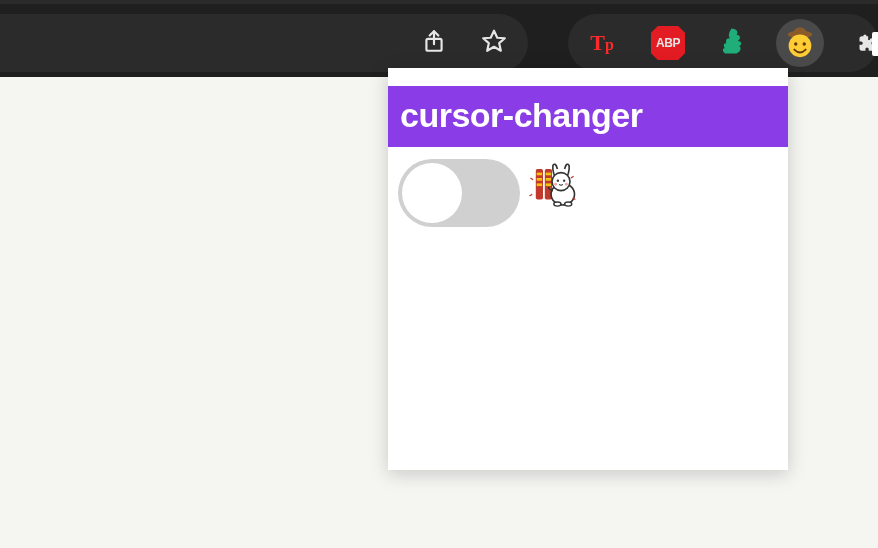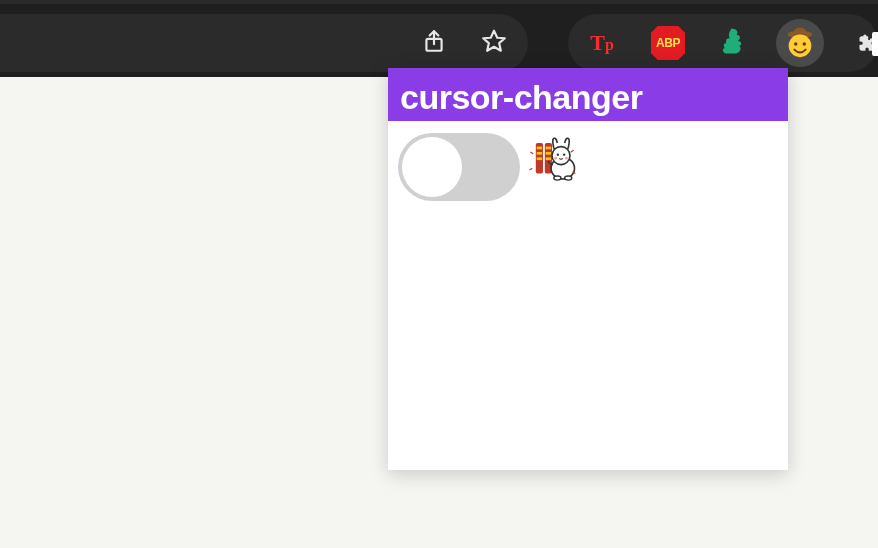--- a/index.html
+++ b/index.html
@@ -106,21 +106,21 @@
     font-family: Georgia, 'Times New Roman', serif;
   }
   .ext-tp .p { font-size: 16px; }
 
   .abp-shape {
     width: 34px; height: 34px;
     background: #e31b23;
     border-radius: 6px;
     clip-path: polygon(20% 0, 80% 0, 100% 20%, 100% 80%, 80% 100%, 20% 100%, 0 80%, 0 20%);
     display:flex; align-items:center; justify-content:center;
-    color:#fde047; font-weight:700; font-size:12px; letter-spacing:-0.5px;
+    color:#e5e5e5; font-weight:700; font-size:12px; letter-spacing:-0.5px;
   }
 
   .flash-shape svg { width: 30px; height: 30px; }
 
   .smiley {
     width:34px; height:34px;
   }
 
   .puzzle svg{ width:26px; height:26px; }
 
@@ -145,25 +145,26 @@
     background: #8e3df0;
     background: #8533ff;
     background: #8a33ff;
     background: #893af0;
     background: #8a3df0;
     background: #893be8;
     background: #8a3de6;
     background: #8a3ce6;
     background: #8a3de6;
     color:#fff;
-    padding: 10px 14px 4px 12px;
+    padding: 10px 14px 12px 12px;
     font-weight: 900;
     font-size: 34px;
     font-family: Arial Black, Arial, sans-serif;
     letter-spacing: -0.5px;
+    margin-top: 18px;
   }
   .popup-body {
     flex:1;
     display:flex;
     align-items:flex-start;
     padding: 12px 10px;
     gap:4px;
   }
   .toggle {
     width: 122px;

